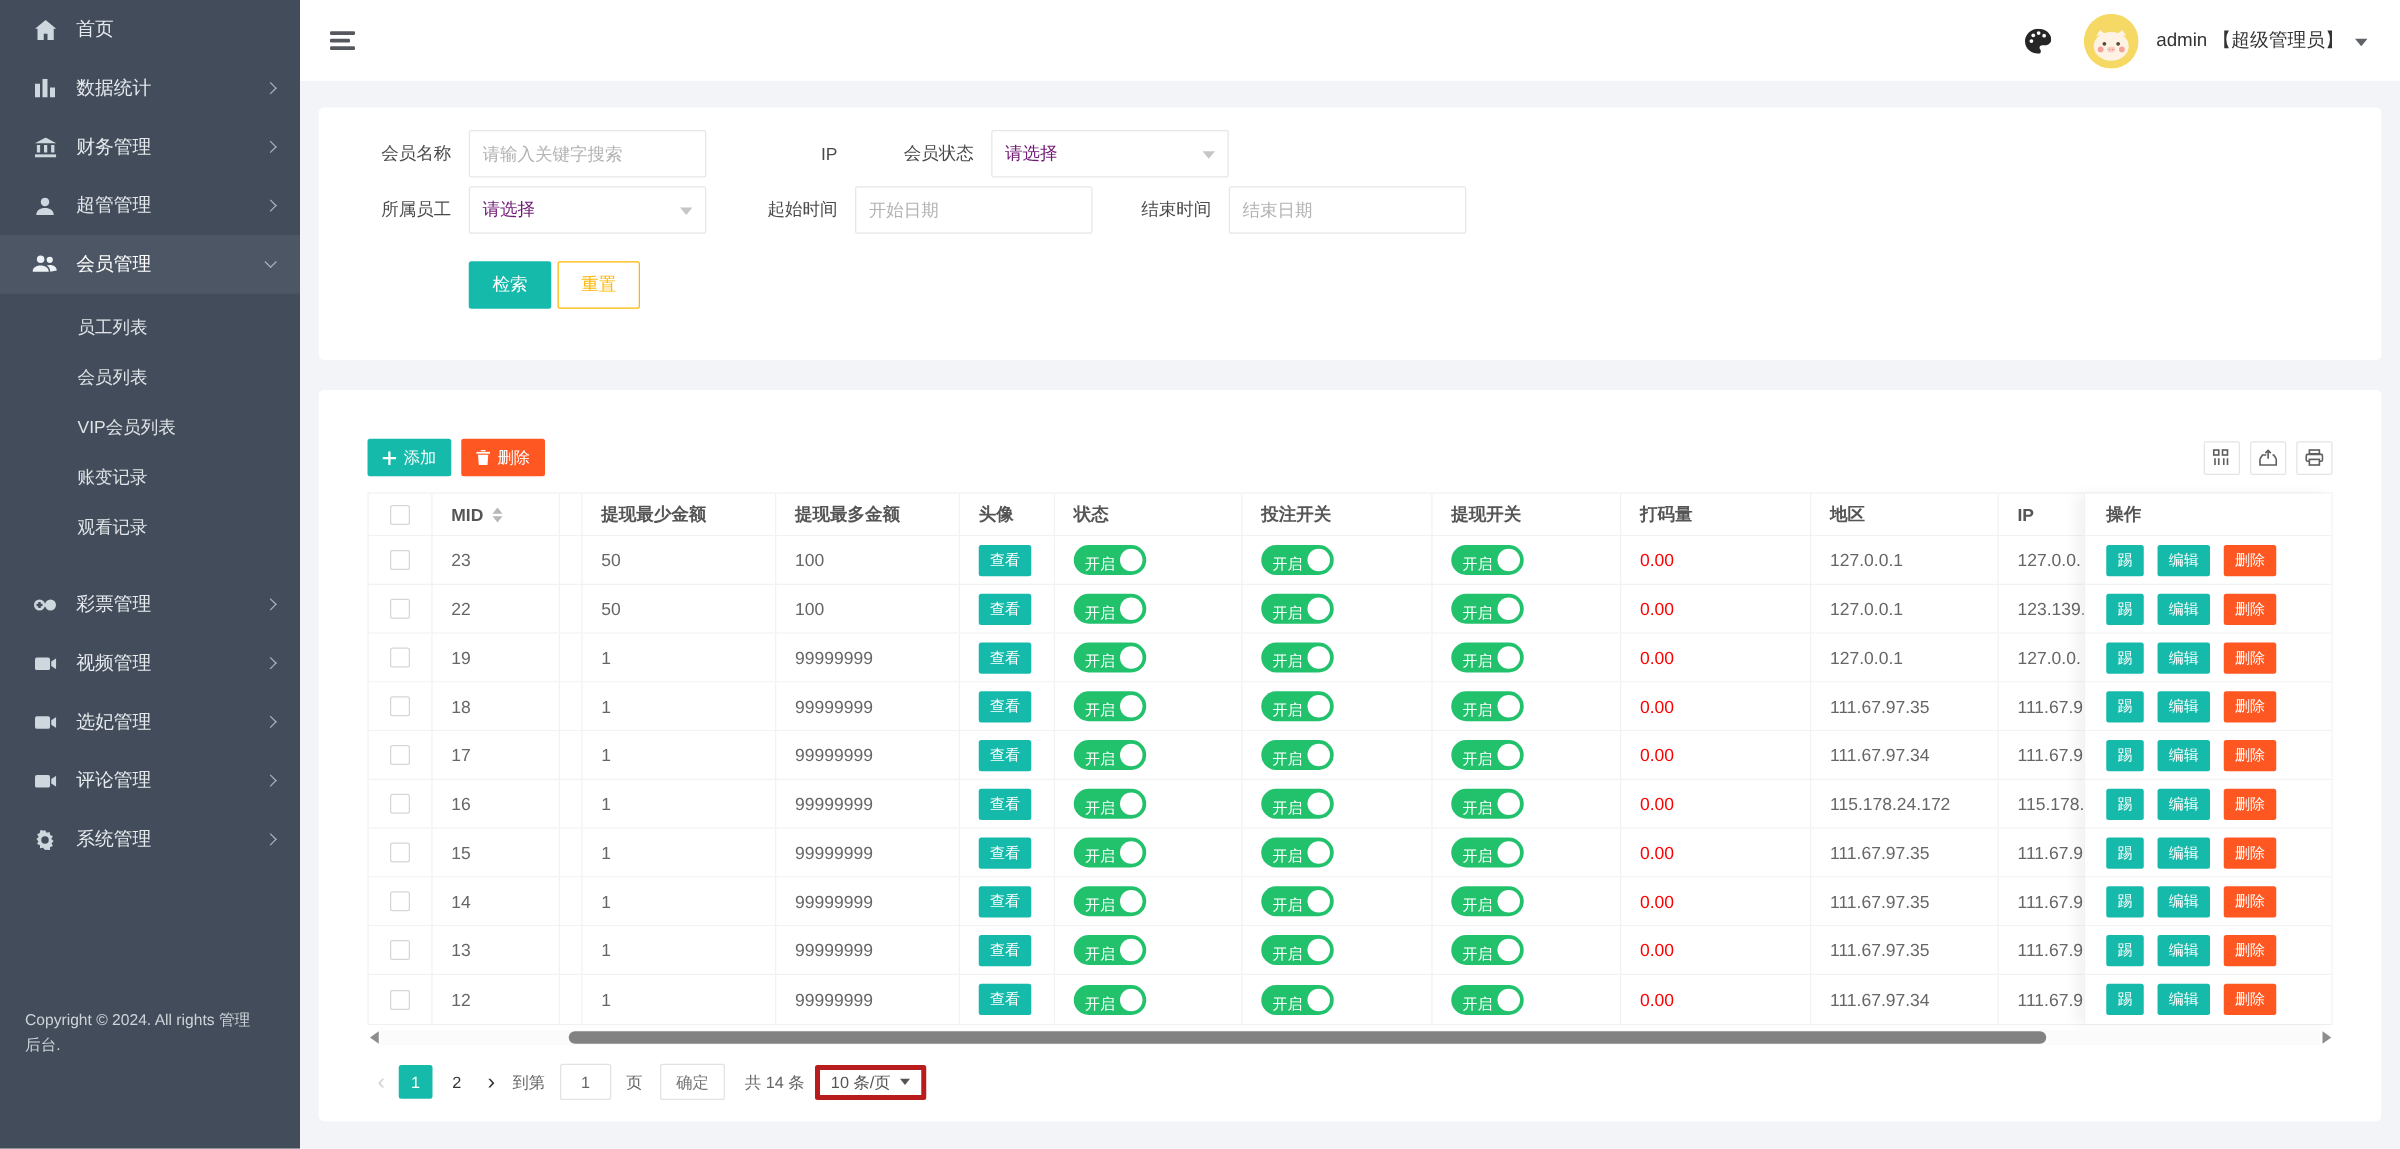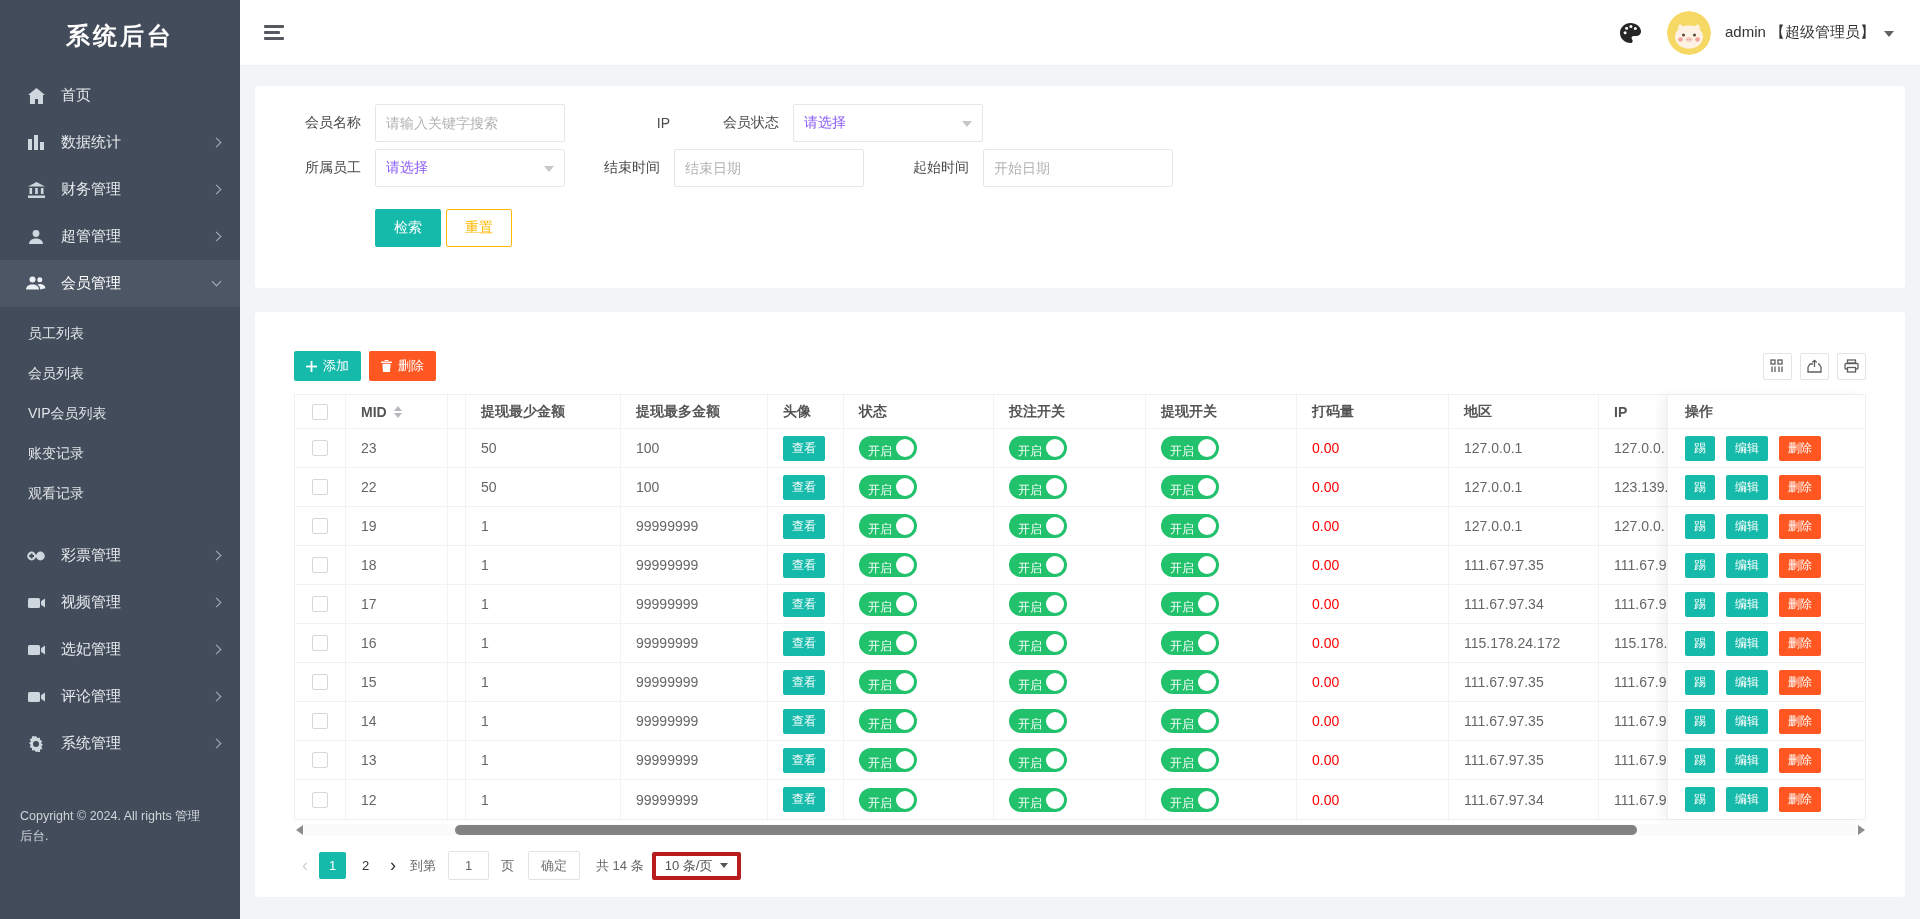--- a/index.html
+++ b/index.html
@@ -15,21 +15,21 @@
   
   .sidebar{width:240px;flex-shrink:0;background:var(--side_bg);color:#e8ecef;position:relative;}
   .logo{height:72px;display:flex;align-items:center;justify-content:center;font-size:24px;font-weight:bold;color:#fff;letter-spacing:3px;}
   .nav-item{height:47px;display:flex;align-items:center;padding:0 20px 0 26px;font-size:15px;color:#e6eaee;cursor:pointer;}
   .nav-item.active{background:var(--side_active);color:#fff;}
   .nicon{width:20px;height:18px;margin-right:15px;display:flex;align-items:center;justify-content:center;flex-shrink:0;}
   .nicon svg{display:block;}
   .chev{margin-left:auto;width:7px;height:7px;border-top:1.6px solid #a9b2bc;border-right:1.6px solid #a9b2bc;transform:rotate(45deg);}
   .chev.down{transform:rotate(135deg);margin-top:-4px;}
   .subnav{padding:7px 0 8px;}
-  .sub-item{height:40px;display:flex;align-items:center;padding-left:28px;font-size:14px;color:#e0e4e8;cursor:pointer;}
+  .sub-item{height:40px;display:flex;align-items:center;padding-left:62px;font-size:14px;color:#e0e4e8;cursor:pointer;}
   .menu2{margin-top:10px;}
   .copyright{position:absolute;left:20px;bottom:72px;width:185px;font-size:12.5px;color:#cdd3d9;line-height:1.65;}
 
   
   .main{flex:1;display:flex;flex-direction:column;min-width:0;}
   .topbar{height:66px;background:#fff;border-bottom:1px solid #edf0f4;display:flex;align-items:center;padding:0 26px 0 18px;flex-shrink:0;}
   .burger{display:flex;flex-direction:column;gap:3.5px;cursor:pointer;padding:6px;}
   .burger span{display:block;height:2.5px;background:#55595f;border-radius:1px;}
   .burger .b1{width:20px;}
   .burger .b2{width:16px;align-self:flex-start;}
@@ -48,21 +48,21 @@
   .filter-card{padding:18px 40px 41px;}
   .frow{display:flex;align-items:center;}
   .frow + .frow{margin-top:7px;}
   .fitem{display:flex;align-items:center;}
   .flabel{text-align:right;margin-right:14px;font-size:14px;color:#4a4a4a;white-space:nowrap;}
   .w1{width:66px;} .w2{width:58px;} .w3{width:63px;}
   .gap2{margin-left:47px;} .gap3{margin-left:32px;}
   .fctl{width:190px;height:38px;border:1px solid #e6e6e6;border-radius:2px;background:#fff;font-size:14px;color:#333;padding:0 10px;display:flex;align-items:center;position:relative;}
   input.fctl{outline:none;}
   input.fctl::placeholder{color:#b3b3b3;}
-  .fselect .ph{color:#8b5cf6;}
+  .fselect .ph{color:#701a75;}
   .sel-caret{position:absolute;right:10px;top:16px;width:0;height:0;border-left:5px solid transparent;border-right:5px solid transparent;border-top:6px solid #c6c6c6;}
   .fbtns{margin-top:22px;margin-left:80px;display:flex;gap:5px;}
   .btn{border:none;border-radius:2px;cursor:pointer;font-size:14px;font-family:inherit;}
   .btn-search{height:38px;padding:0 19px;background:var(--accent);color:#fff;}
   .btn-reset{height:38px;padding:0 18px;background:#fff;color:var(--warning);border:1px solid var(--warning);}
 
   
   .table-card{margin-top:24px;padding:39px 39px 17px;position:relative;}
   .tc-toolbar{display:flex;align-items:center;}
   .btn-add{height:30px;padding:0 12px;background:var(--accent);color:#fff;display:flex;align-items:center;gap:6px;font-size:13px;}
@@ -121,21 +121,20 @@
   .pg-total{margin:0 8px;color:#666;}
   .pg-size{height:28px;border:4px solid #b91c1c;border-radius:2px;display:flex;align-items:center;padding:0 9px;gap:8px;cursor:pointer;color:#555;}
   .pg-size .sc{width:0;height:0;border-left:4.5px solid transparent;border-right:4.5px solid transparent;border-top:5.5px solid #555;}
 </style>
 </head>
 <body>
 
 <div class="app">
 
   <aside class="sidebar">
-    <div class="logo">系统后台</div>
 
     <div class="nav-item">
       <span class="nicon">
         <svg width="17" height="16" viewBox="0 0 17 16">
             <path fill="#ced6de" d="M8.5 0L0 7h2v9h5v-5h3v5h5V7h2z"></path>
           </svg>
       </span>
       <span>首页</span>
     </div>
 
@@ -343,27 +342,27 @@
           </div>
         </div>
         <div class="frow">
           <div class="fitem">
             <span class="flabel w1">所属员工</span>
             <div class="fctl fselect">
               <span class="ph">请选择</span>
               <span class="sel-caret"></span>
             </div>
           </div>
+          <div class="fitem gap2">
+            <span class="flabel w2">起始时间</span>
+            <input class="fctl" type="text" placeholder="开始日期" style="">
+          </div>
           <div class="fitem gap3">
             <span class="flabel w3">结束时间</span>
             <input class="fctl" type="text" placeholder="结束日期" style="">
-          </div>
-          <div class="fitem gap2">
-            <span class="flabel w2">起始时间</span>
-            <input class="fctl" type="text" placeholder="开始日期" style="">
           </div>
         </div>
         <div class="fbtns">
           <button class="btn btn-search">检索</button>
           <button class="btn btn-reset">重置</button>
         </div>
       </section>
 
       <section class="card table-card">
         <div class="tc-toolbar">

